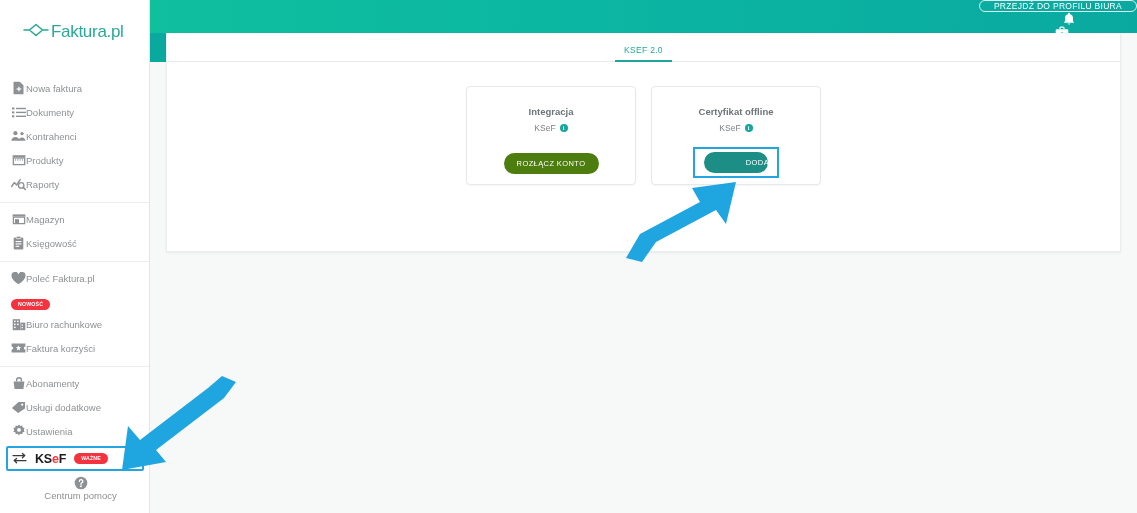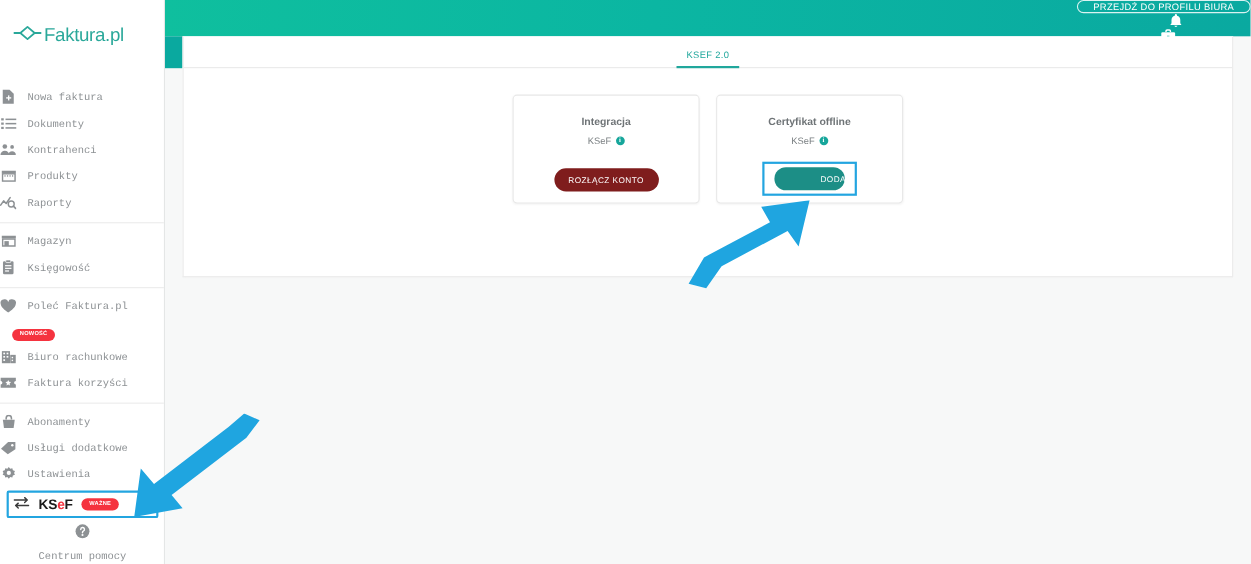--- a/index.html
+++ b/index.html
@@ -11,32 +11,32 @@
     -webkit-font-smoothing:antialiased;
   }
 
   
   #sidebar{
     position:absolute; left:0; top:0; width:150px; height:513px;
     background:#ffffff; border-right:1px solid #e4e6e6;
     overflow:hidden;
   }
   #logo{
-    position:absolute; left:12px; top:22px;
+    position:absolute; left:23px; top:22px;
     display:flex; align-items:center; gap:2px;
   }
   #logo .logo-text{
     font-size:17px; color:#2aa89a; letter-spacing:-0.3px;
   }
   #nav{ position:absolute; top:72px; left:0; width:150px; }
   .nav-group{ padding:4px 0 6px 0; }
   .nav-group + .nav-group{ border-top:1px solid #ececec; }
   .nav-item{
     display:flex; align-items:center; height:24px;
-    gap:10px; cursor:pointer; position:relative;font-family:Liberation Mono, monospace;
+    padding-left:11px; cursor:pointer; position:relative;
   }
   .nav-item .ic{
     width:15px; height:15px; flex:0 0 15px;
     display:flex; align-items:center; justify-content:center;
     color:#8d9194;
   }
   .nav-item .ic svg{ display:block; }
   .nav-label{
     font-size:9.5px; color:#8d9194; white-space:nowrap;
   }
@@ -132,21 +132,21 @@
     color:#fff; font-size:6px; font-weight:bold;
     display:flex; align-items:center; justify-content:center;
     font-family:"Liberation Serif", serif; cursor:pointer;
   }
   .card-btn{
     margin-top:20px; height:21px; border-radius:11px; border:none;
     color:#fff; font-size:7.5px; letter-spacing:.4px; cursor:pointer;
     display:flex; align-items:center; justify-content:center;
     font-family:"Liberation Sans", sans-serif;
   }
-  .btn-danger{ background:#7f1d1d; width:95px; }
+  .btn-danger{ background:#4d7c0f; width:95px; }
   .btn-teal{ background:#1c8e86; width:64px;padding-left:47px; }
   #dodaj-wrap{
     margin-top:14px; border:2.5px solid #23a5e0; padding:3px 9px;
   }
   #dodaj-wrap .card-btn{ margin-top:0; }
 
   
   .arrow{ position:absolute; pointer-events:none; }
   #arrow-1{ left:620px; top:182px; }
   #arrow-2{ left:112px; top:376px; }

